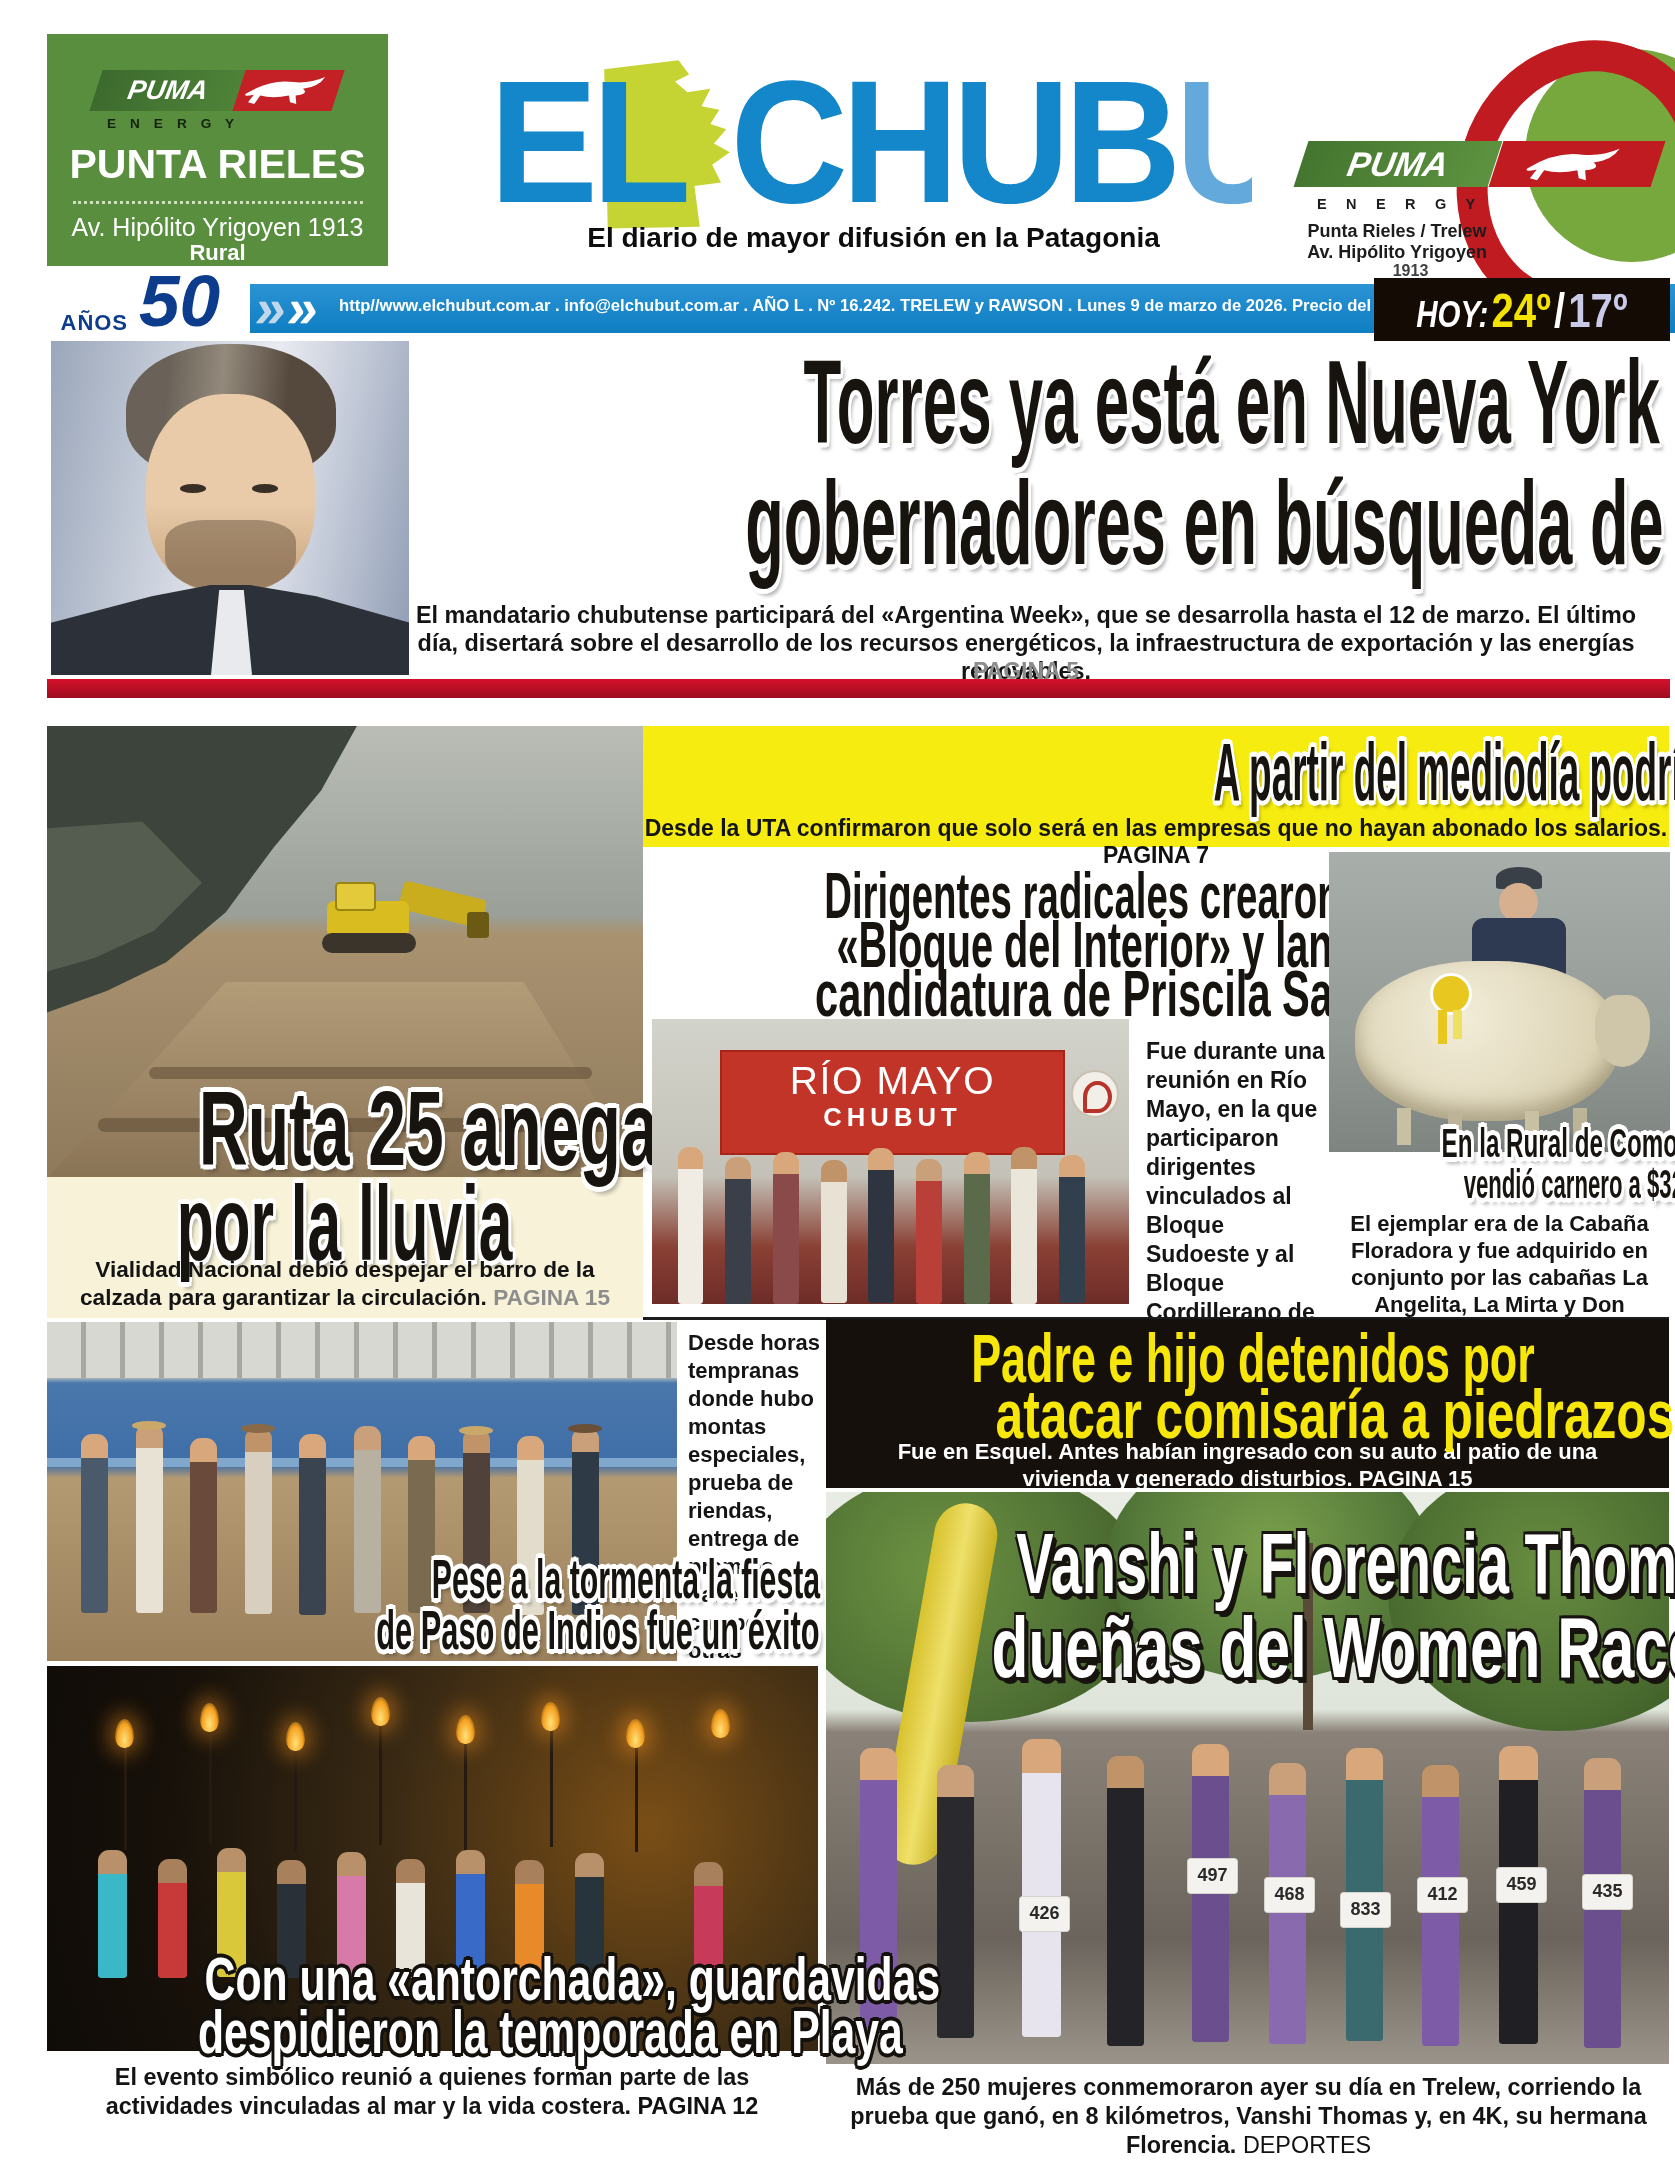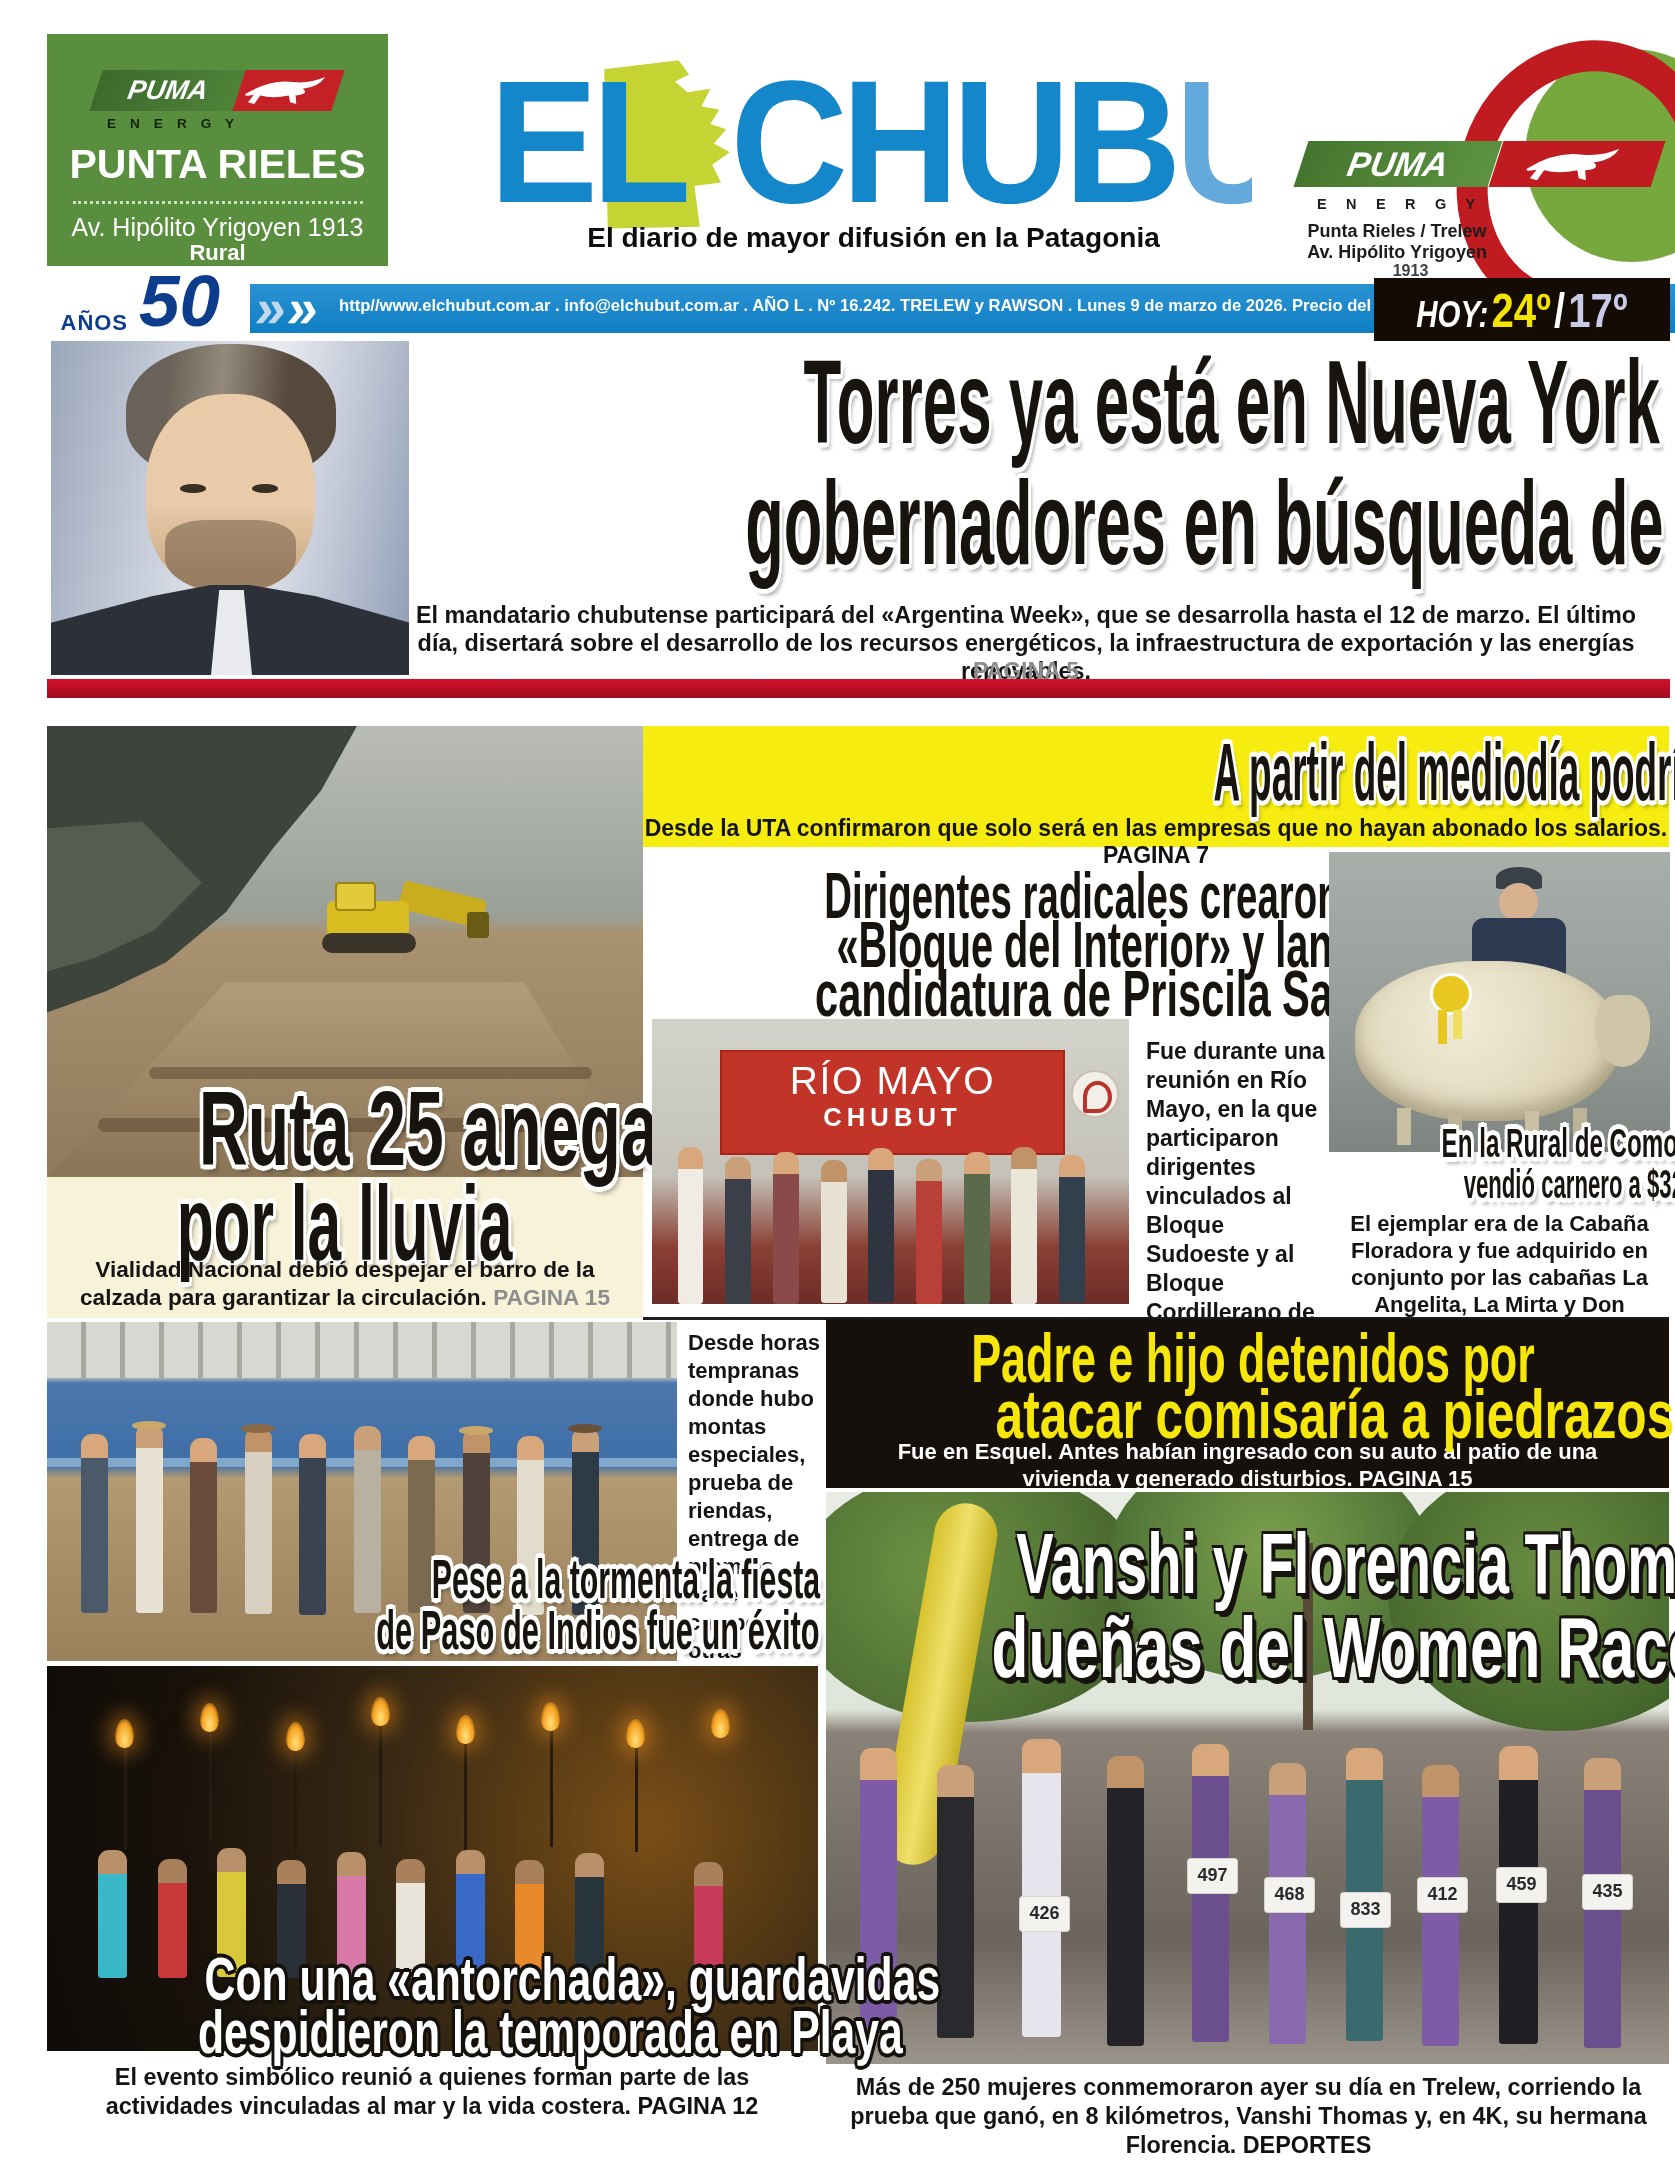--- a/index.html
+++ b/index.html
@@ -288,21 +288,21 @@
     <div class="bib" style="left:756px;top:382px;">435</div>
   </div>
   <div class="abs ctr" style="left:826px;top:1521px;width:843px;">
     <span class="cx hl vsh" style="--sx:0.66;font-size:85px;">Vanshi y Florencia Thomas,</span>
   </div>
   <div class="abs ctr" style="left:826px;top:1605px;width:843px;">
     <span class="cx hl vsh" style="--sx:0.71;font-size:85px;">dueñas del Women Race 8M</span>
   </div>
   <div class="abs ctr deck" style="left:831px;top:2073px;width:835px;font-size:23.4px;line-height:29px;">
     <span>Más de 250 mujeres conmemoraron ayer su día en Trelew, corriendo la prueba que ganó, en 8 kilómetros, Vanshi Thomas y, en 4K, su hermana Florencia.</span>
-    <span style="font-weight:bold;color:#111;">DEPORTES</span>
+    <span style="font-weight:normal;color:#111;">DEPORTES</span>
   </div>
 
   <div class="abs" style="left:47px;top:1666px;width:771px;height:385px;overflow:hidden;
               background:radial-gradient(circle at 78% 42%,#7a4e16,#3a2a14 40%,#17110a 75%,#0f0b07 100%);">
     <div class="stick" style="left:77px;top:82px;height:102px;"></div>
     <div class="stick" style="left:162px;top:68px;height:111px;"></div>
     <div class="stick" style="left:247px;top:85px;height:102px;"></div>
     <div class="stick" style="left:332px;top:60px;height:119px;"></div>
     <div class="stick" style="left:417px;top:78px;height:107px;"></div>
     <div class="stick" style="left:503px;top:65px;height:116px;"></div>

